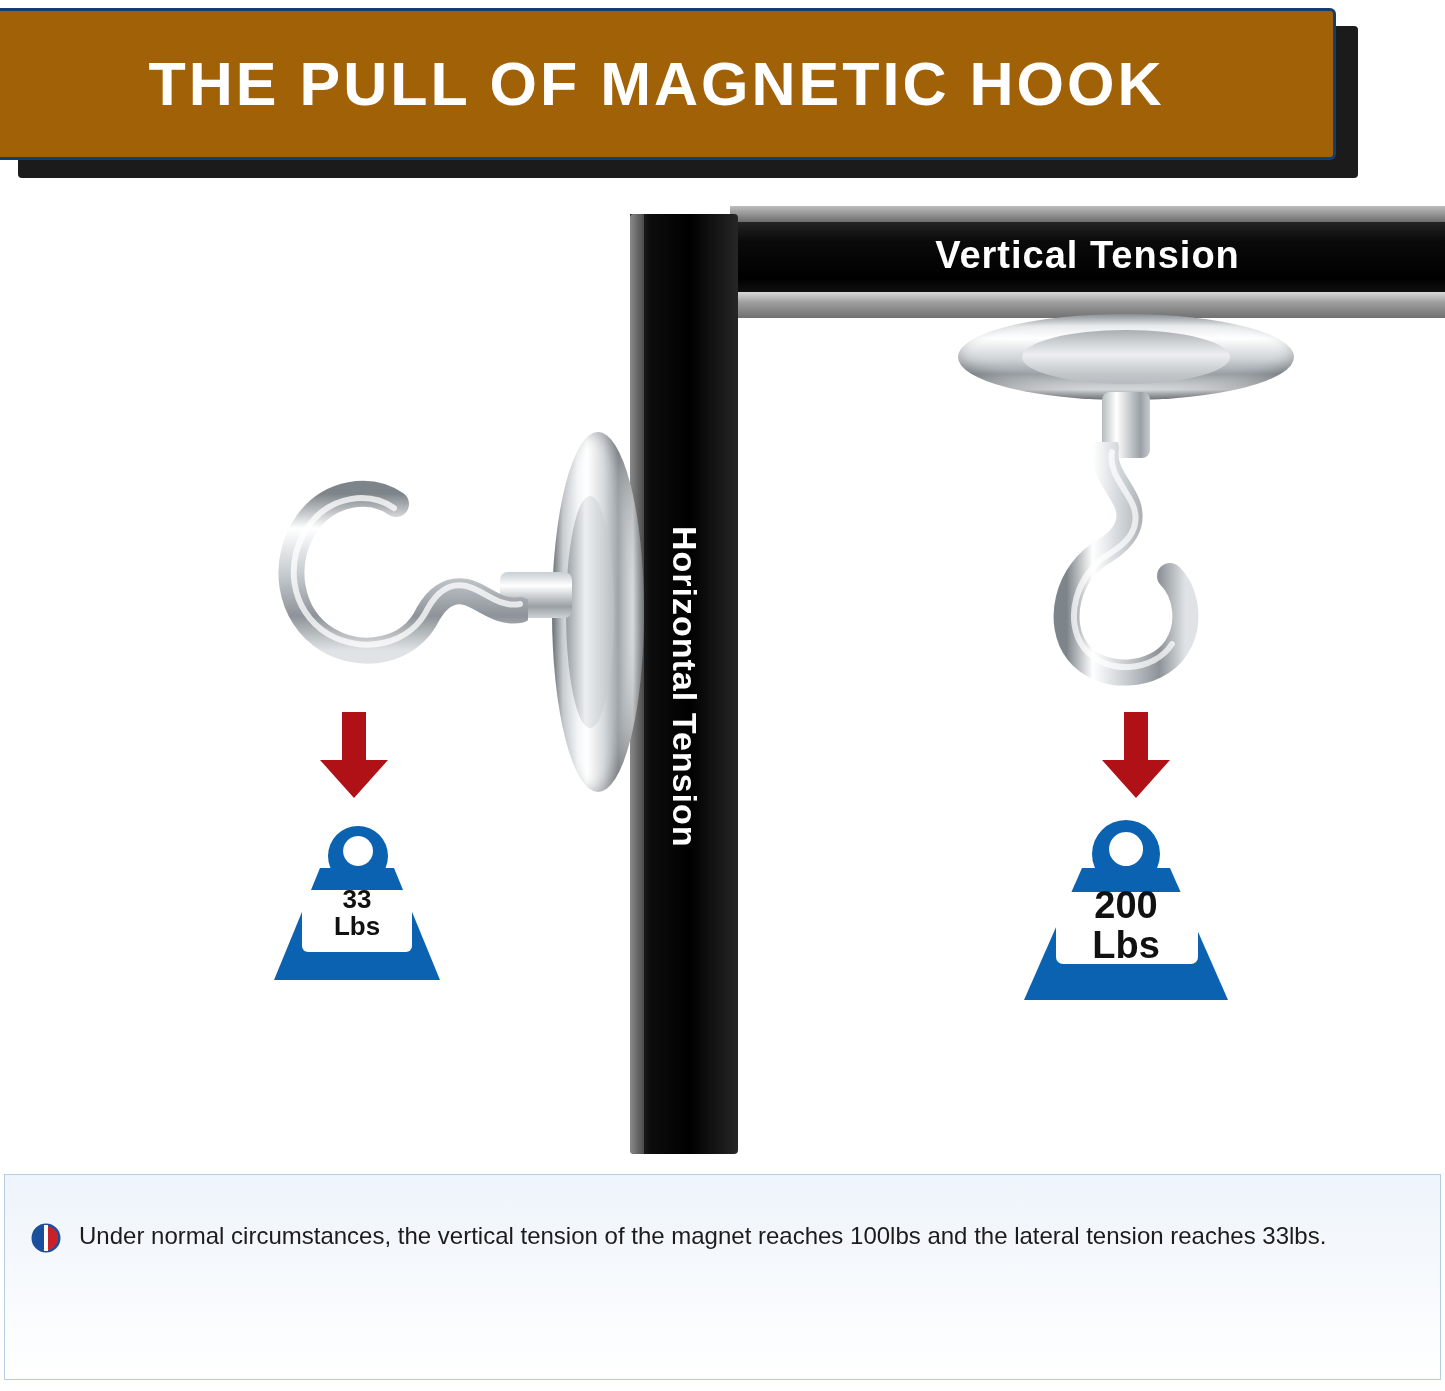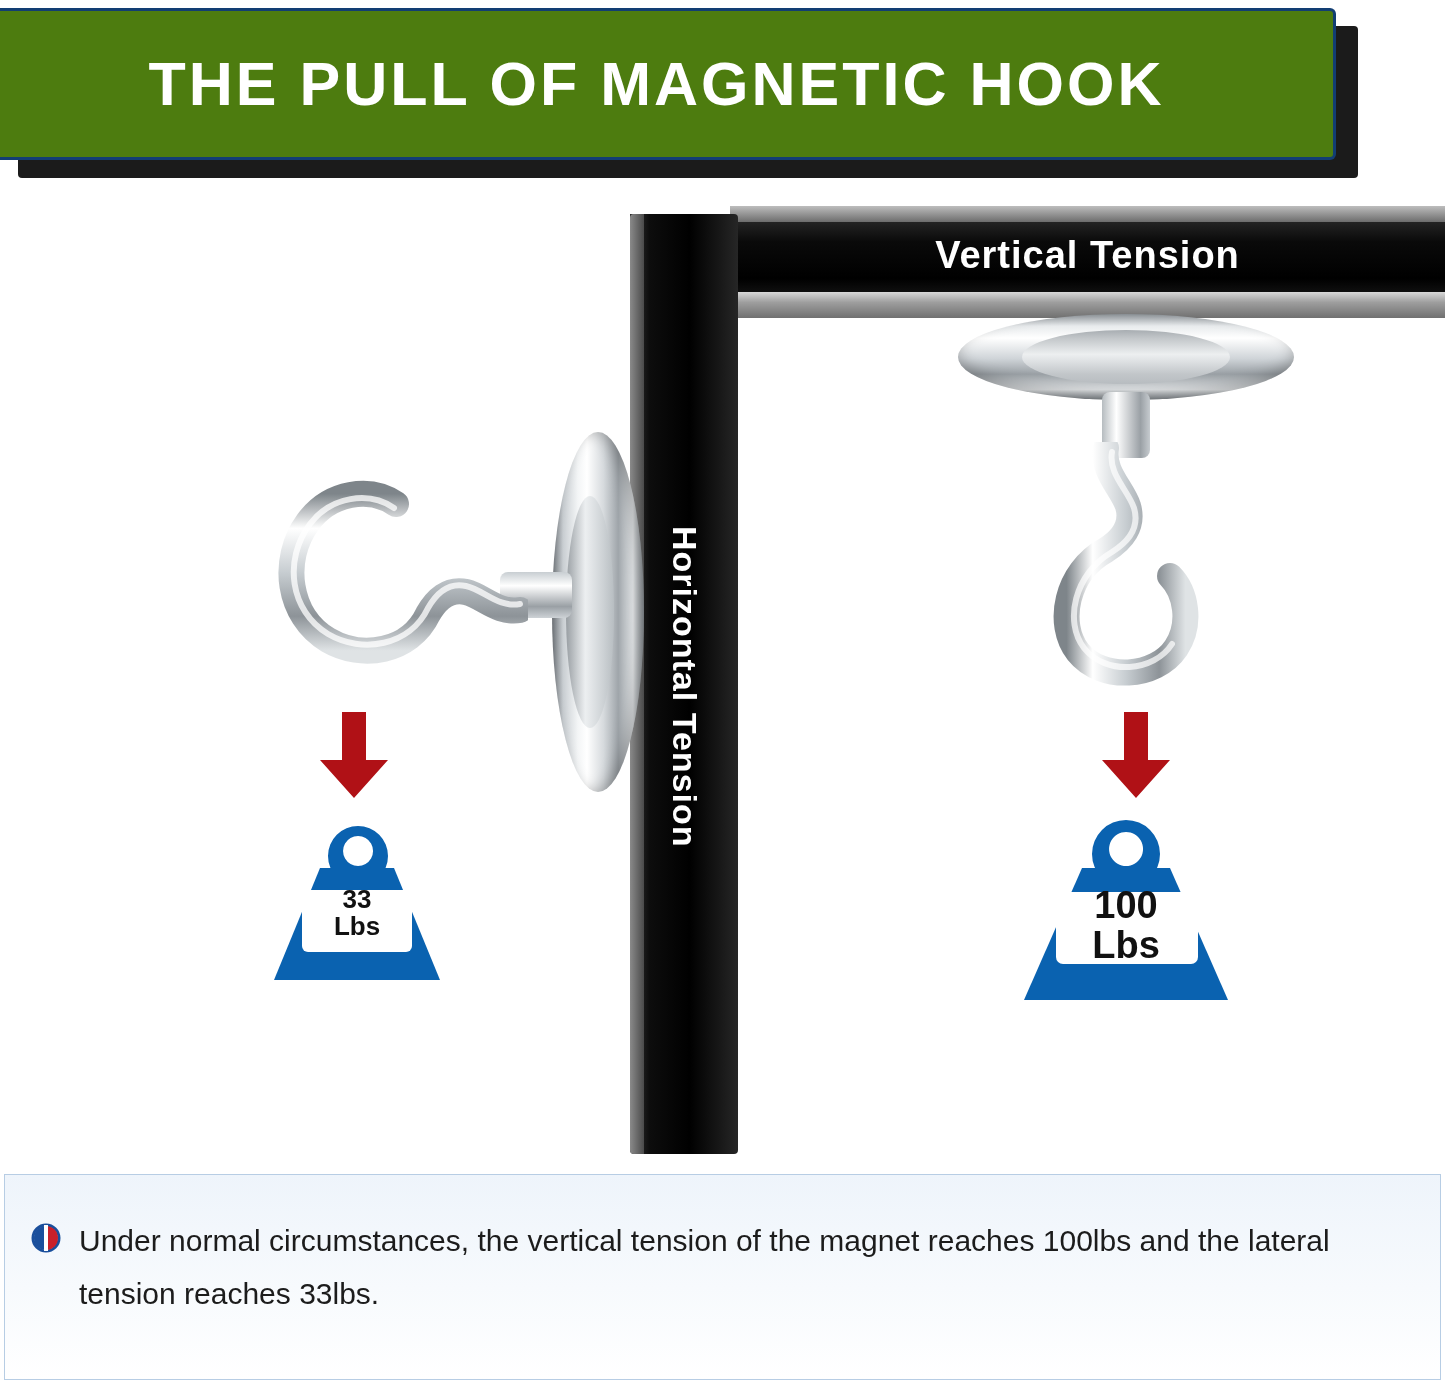--- a/index.html
+++ b/index.html
@@ -31,21 +31,21 @@
     height: 152px;
     background: #1b1b1b;
     border-radius: 4px;
   }
   #header-plate {
     position: absolute;
     left: 0;
     top: 0;
     width: 1336px;
     height: 152px;
-    background: #4d7c0f;
+    background: #a16207;
     border: 3px solid #123e73;
     border-left: none;
     border-radius: 0 6px 6px 0;
     box-sizing: border-box;
     display: flex;
     align-items: center;
     justify-content: center;
   }
   #header-title {
     color: #ffffff;
@@ -275,21 +275,21 @@
   #footer-icon {
     position: absolute;
     left: 26px;
     top: 48px;
     width: 30px;
     height: 30px;
   }
   #footer-text {
     margin-left: 44px;
     color: #1c1c1c;
-    font-size: 30px;
+    font-size: 24px;
     line-height: 1.75;
     font-family: "Liberation Sans", sans-serif;
   }
 </style>
 </head>
 <body>
 
 <div id="header-banner">
   <div id="header-shadow"></div>
   <div id="header-plate">
@@ -380,21 +380,21 @@
   </div>
 
   <div class="weight" id="weight-right">
     <svg width="244" height="214" viewBox="0 0 244 214">
       <path d="M88 58 a34 34 0 1 1 68 0 a34 34 0 1 1 -68 0 Z
                M122 36 a17 17 0 1 0 0.1 0 Z" fill="#0a62b0" fill-rule="evenodd"></path>
       <path d="M78 72 H166 L224 204 H20 Z" fill="#0a62b0"></path>
       <rect x="52" y="96" width="142" height="72" rx="7" fill="#ffffff"></rect>
     </svg>
     <div class="weight-text">
-      <div>100</div>
+      <div>200</div>
       <div>Lbs</div>
     </div>
   </div>
 
 </div>
 
 <div id="footer-note">
   <svg id="footer-icon" viewBox="0 0 30 30">
     <path d="M15 2 a13 13 0 1 0 0 26 a13 13 0 1 0 0 -26 Z" fill="none" stroke="#1a4f9c" stroke-width="3"></path>
     <path d="M15 3 a12 12 0 0 1 0 24 Z" fill="#c9202a"></path>

